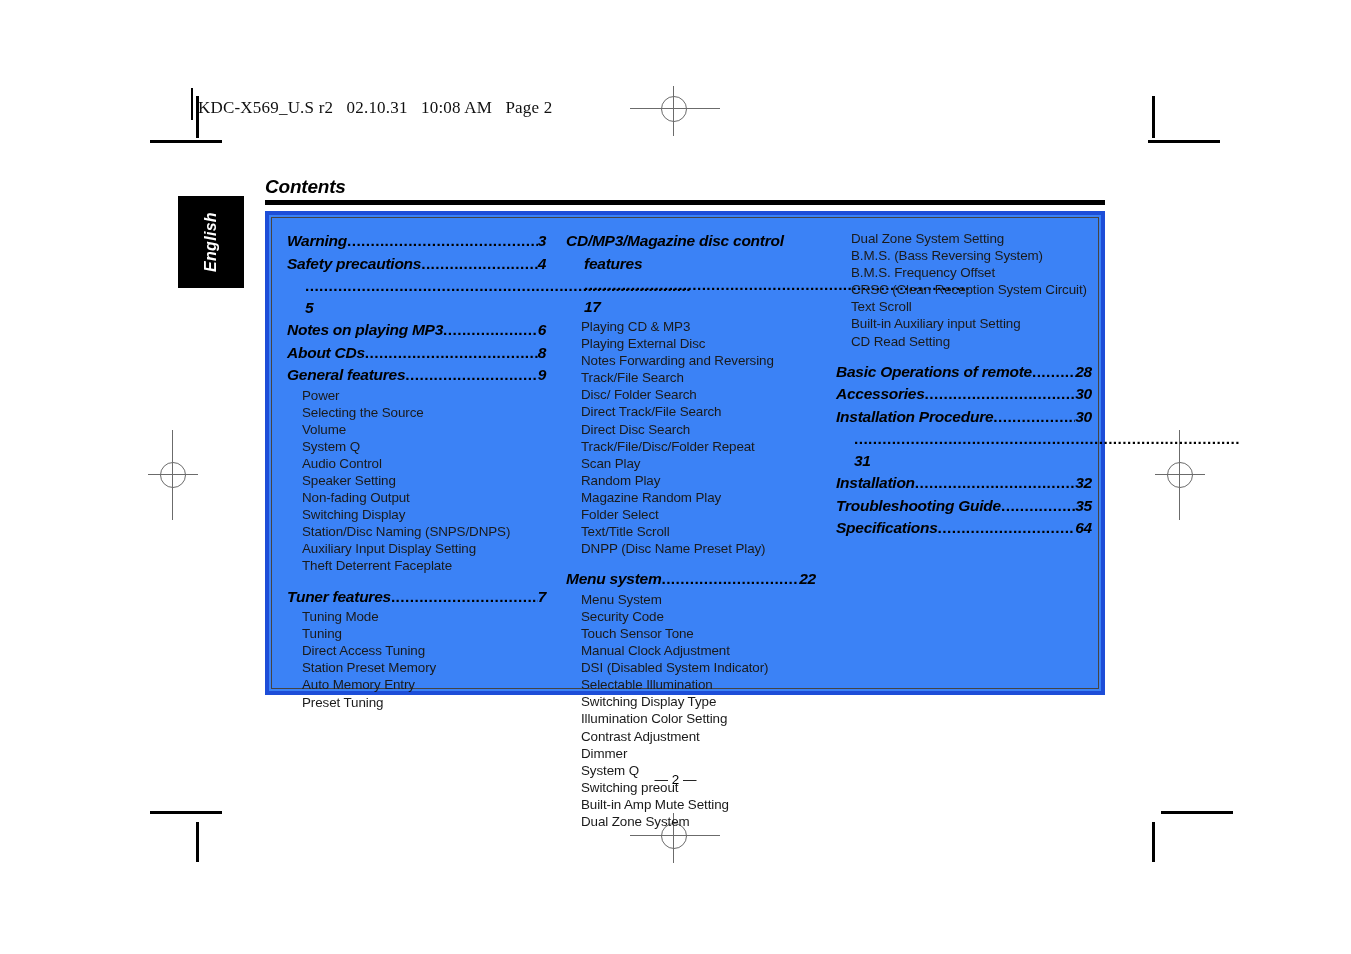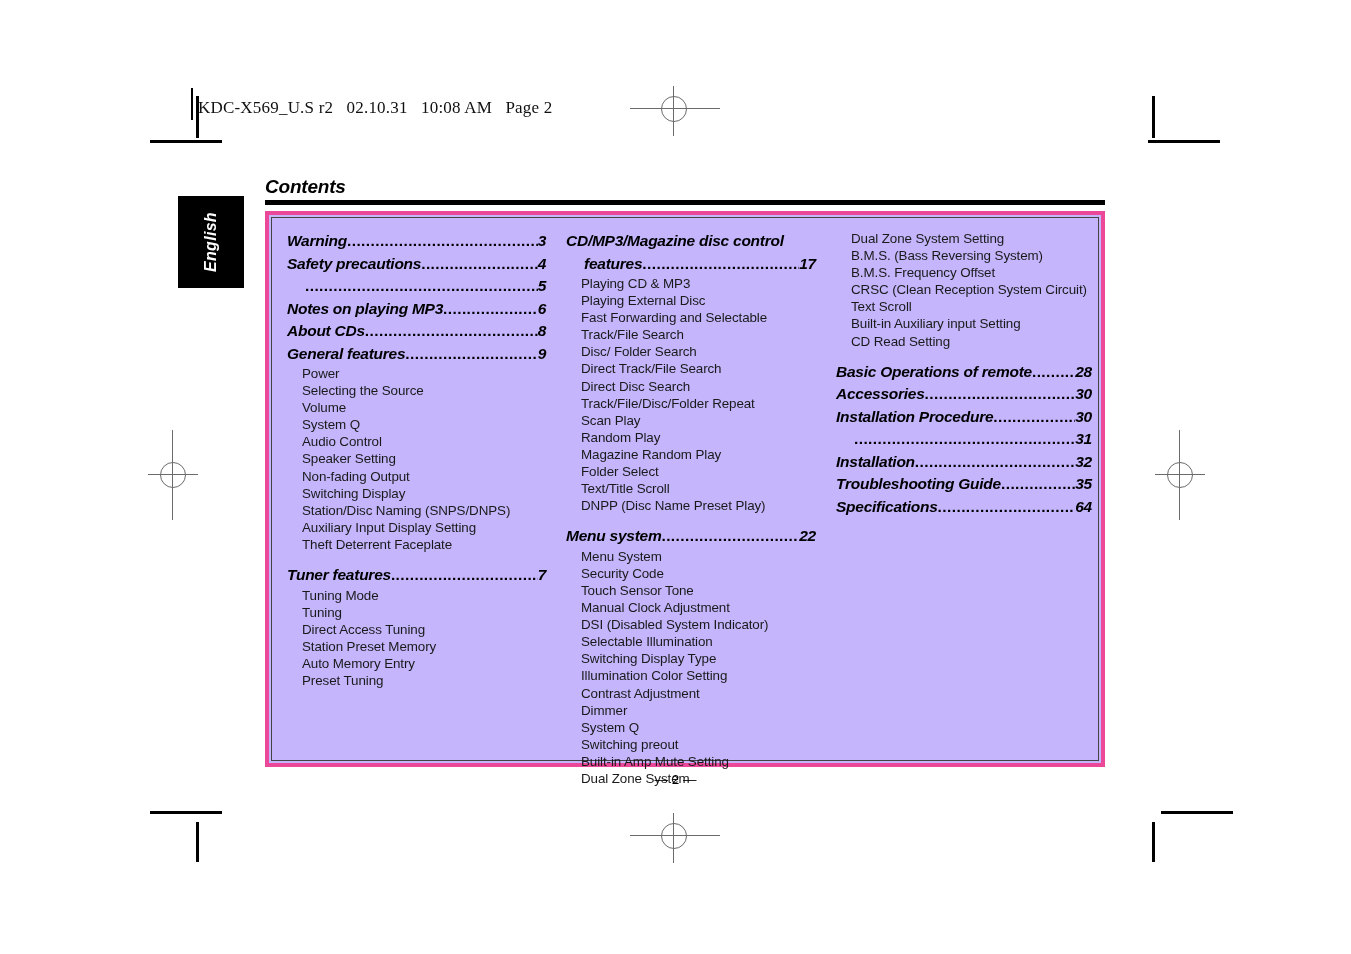--- a/index.html
+++ b/index.html
@@ -121,24 +121,24 @@
     white-space: nowrap;
     letter-spacing: 0.3px;
   }
 
   
   .contents-box {
     position: absolute;
     left: 265px;
     top: 211px;
     width: 840px;
-    height: 556px;
-    border: 4px solid #ec4899;
+    height: 484px;
+    border: 4px solid #1d4ed8;
     box-sizing: border-box;
-    background: #c4b5fd;
+    background: #3b82f6;
   }
   .contents-inner {
     position: absolute;
     left: 0;
     top: 0;
     right: 0;
     bottom: 0;
     border: 1px solid #444444;
     margin: 2px;
     display: flex;
@@ -182,20 +182,21 @@
   .h-cont {
     display: flex;
     align-items: baseline;
     font-size: 15.5px;
     font-weight: bold;
     font-style: italic;
     line-height: 21.5px;
     padding-left: 18px;
     margin-bottom: 1px;
     letter-spacing: -0.25px;
+    flex-direction: column;
   }
   .h-cont .leader {
     flex: 1 1 auto;
     overflow: hidden;
     white-space: nowrap;
     font-style: normal;
     letter-spacing: 0.4px;
   }
 
   .sub {
@@ -328,21 +329,21 @@
         <div class="h-row">
           <span class="h-text">CD/MP3/Magazine disc control</span>
         </div>
         <div class="h-cont">
           <span>features </span>
           <span class="leader">..................................................................................</span>
           <span>17</span>
         </div>
         <div class="sub">Playing CD &amp; MP3</div>
         <div class="sub">Playing External Disc</div>
-        <div class="sub">Fast Forwarding and Selectable</div>
+        <div class="sub">Notes Forwarding and Reversing</div>
         <div class="sub">Track/File Search</div>
         <div class="sub">Disc/ Folder Search</div>
         <div class="sub">Direct Track/File Search</div>
         <div class="sub">Direct Disc Search</div>
         <div class="sub">Track/File/Disc/Folder Repeat</div>
         <div class="sub">Scan Play</div>
         <div class="sub">Random Play</div>
         <div class="sub">Magazine Random Play</div>
         <div class="sub">Folder Select</div>
         <div class="sub">Text/Title Scroll</div>

